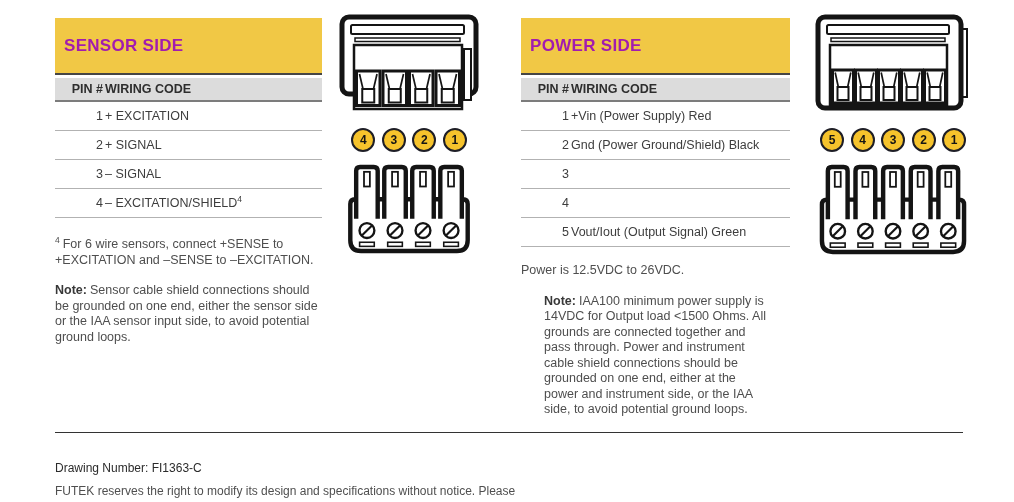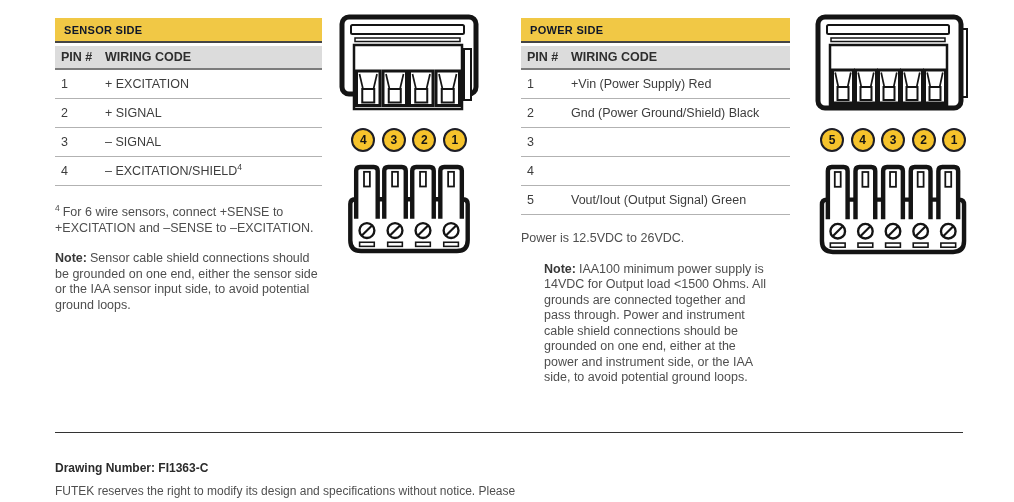--- a/index.html
+++ b/index.html
@@ -6,33 +6,33 @@
   body{
     width:1014px;height:502px;position:relative;overflow:hidden;
     background:#ffffff;font-family:"Liberation Sans",sans-serif;color:#3b3b3b;
   }
   .abs{position:absolute;}
 
   
   .wiring-table{width:100%;}
   .tbl-title{
     background:#F1C845;border-bottom:2px solid #454545;height:23px;
-    display:flex;align-items:center;padding:0 9px;margin-bottom:3px;
-    font-weight:bold;font-size:11px;letter-spacing:.3px;color:#0f172a;
+    display:flex;align-items:center;padding:16px 9px;margin-bottom:3px;
+    font-weight:bold;font-size:17px;letter-spacing:.3px;color:#a21caf;
   }
   .tbl-head{
     background:#DCDCDC;border-bottom:2px solid #7c7c7c;height:22px;
     display:flex;align-items:center;padding-left:6px;
     font-weight:bold;font-size:12.5px;color:#2e2e2e;
   }
   .tbl-row{
     display:flex;align-items:center;height:28px;border-bottom:1px solid #b2b2b2;
     font-size:12.5px;color:#3d3d3d;padding-left:6px;
   }
-  .pin-col{width:42px;text-align:left;flex:none;}
+  .pin-col{width:42px;text-align:right;flex:none;}
   .code-col{padding-left:2px;white-space:nowrap;}
   sup{font-size:8.5px;vertical-align:super;line-height:0;}
 
   
   .fineprint{font-size:12.5px;line-height:15.5px;color:#4e4e4e;margin:0;}
   .footnote{margin-top:19px;}
   .footnote sup{margin-right:3px;}
   .note-para{margin-top:15px;}
   .power-volt{margin-top:16px;}
   .note-label{color:#383838;margin-right:3px;}
@@ -44,21 +44,21 @@
     width:20px;height:20px;border-radius:50%;flex:none;
     background:#F6C32C;border:2.5px solid #1e1e26;
     display:flex;align-items:center;justify-content:center;
     font-size:12px;font-weight:bold;color:#141414;
   }
   svg{display:block;}
   .rear-svg{margin-top:12px;}
 
   
   .footer-rule{left:55px;top:432px;width:908px;border-top:1.5px solid #333;height:0;}
-  .drawing-number{left:55px;top:461px;font-size:12px;font-weight:bold;color:#2b2b2b;text-align:center;}
+  .drawing-number{left:55px;top:461px;font-size:12px;font-weight:normal;color:#2b2b2b;text-align:center;}
   .disclaimer{left:55px;top:484px;font-size:12px;color:#4f4f4f;}
 </style>
 </head>
 <body>
 
 <div class="abs" style="left:55px;top:18px;width:267px;">
   <div class="wiring-table">
     <div class="tbl-title">SENSOR SIDE</div>
     <div class="tbl-head">
       <span class="pin-col">PIN #</span>

